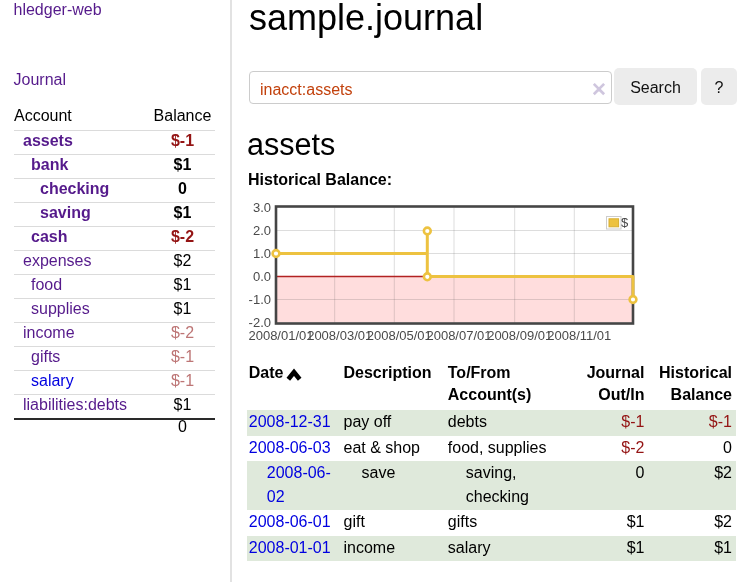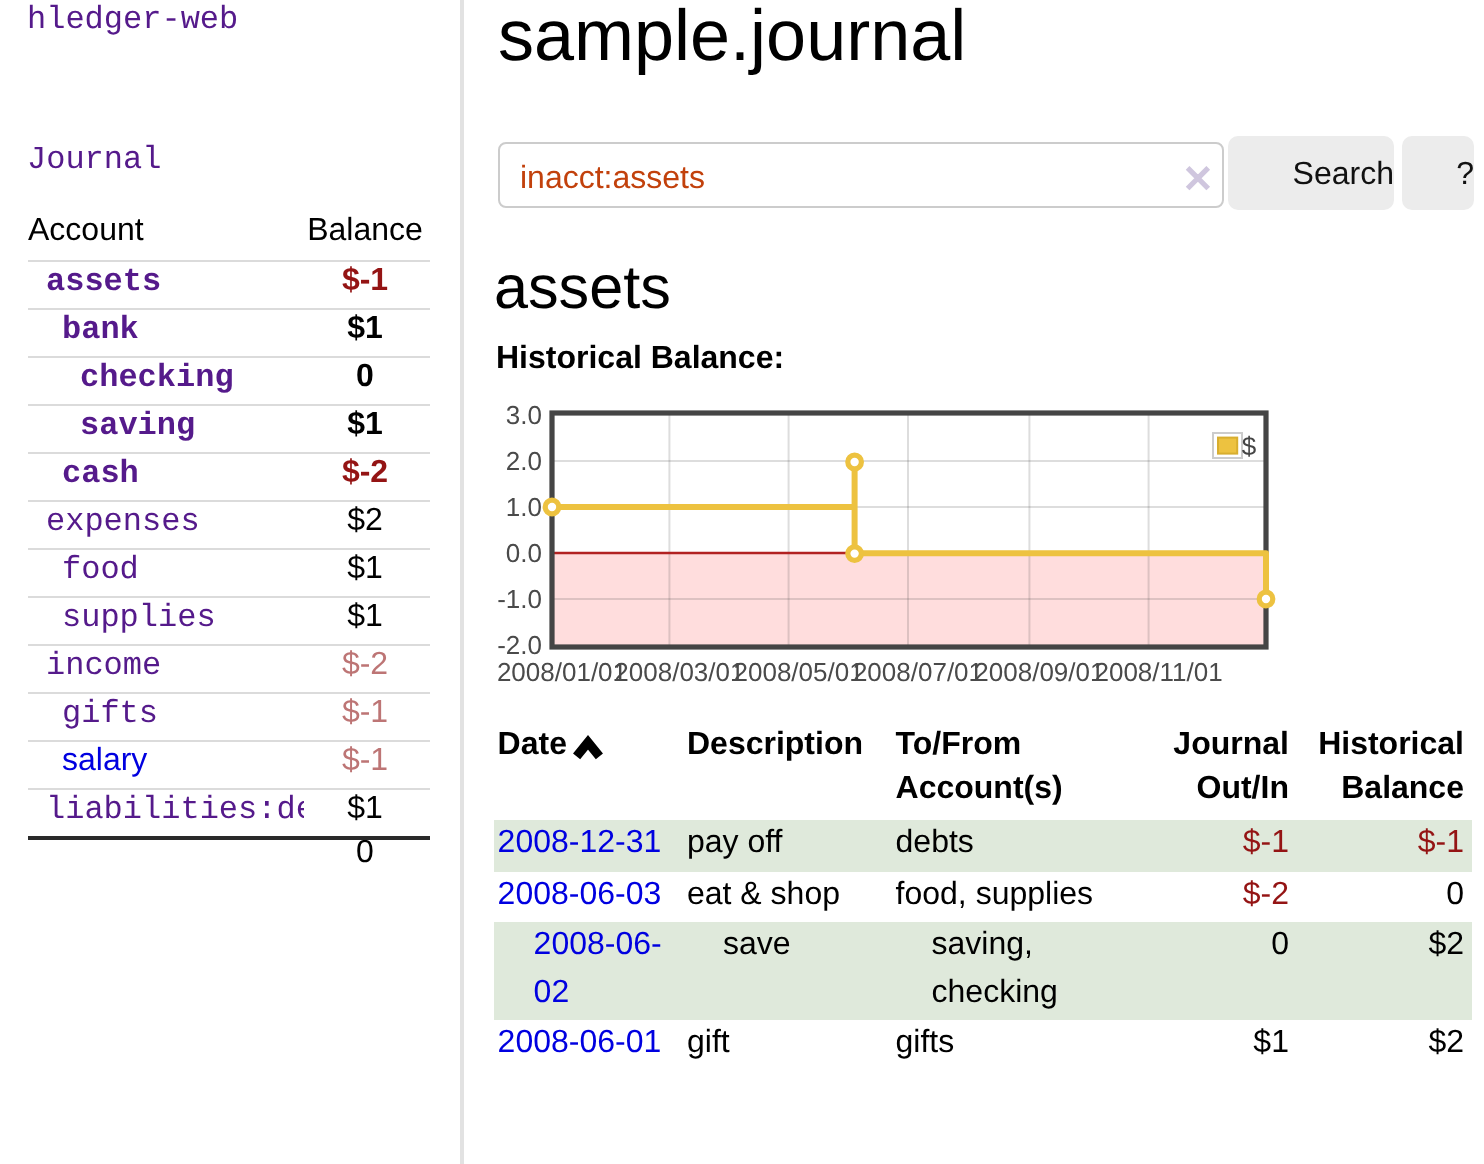--- a/index.html
+++ b/index.html
@@ -1,19 +1,19 @@
 <!DOCTYPE html>
 <html><head>
 <meta charset="utf-8">
 <style>
   * { margin:0; padding:0; box-sizing:border-box; }
   html,body { width:742px; height:582px; background:#fff; overflow:hidden;
     font-family:"Liberation Sans",sans-serif; font-size:16px; color:#000; }
   .abs { position:absolute; }
-  .purple { color:#551a8b;font-family:Liberation Mono, monospace; }
+  .purple { color:#551a8b; }
   .blue { color:#0000e0; }
   .neg { color:#941414; }
   .lneg { color:#bd7575; }
 
   
   table.side { border-collapse:collapse; table-layout:fixed; }
   table.side th { font-weight:normal; text-align:left; padding:0.7px 0 4.3px 0; line-height:20px; }
   table.side th.r, table.side td.r { text-align:center; padding-right:2px; }
   table.side td { border-top:1px solid #dbdbdb; line-height:20px; padding:0 0 3px 0;
     white-space:nowrap; overflow:hidden; }
@@ -24,21 +24,21 @@
 
   
   table.reg { border-collapse:collapse; table-layout:fixed; }
   table.reg th { font-weight:bold; vertical-align:top; text-align:left; line-height:21.5px; padding:0 0 5px 2px; }
   table.reg th.r, table.reg td.r { text-align:right; padding-right:4px; }
   table.reg th.a, table.reg td.a { text-align:right; padding-right:0.5px; }
   table.reg td { vertical-align:top; line-height:23.4px; padding:0 0 2px 2px;margin-left:36px; }
   table.reg tr.g { background:#dfe9db; }
   table.reg tr.x3 td { padding-bottom:2.4px;padding-left:20px; }
 
-  .btn { position:absolute; background:#ececec; border-radius:5px; text-align:right;
+  .btn { position:absolute; background:#ececec; border-radius:5px; text-align:center;
     line-height:40px; height:37px; font-size:16px; color:#111; }
 </style>
 </head>
 <body>
 
 <div class="abs purple" style="left:13.5px; top:1.5px; line-height:16px;">hledger-web</div>
 <div class="abs purple" style="left:13.5px; top:72.3px; line-height:16px;">Journal</div>
 
 <table class="side abs" style="left:14px; top:105.5px; width:201px;">
   <colgroup>
@@ -213,14 +213,21 @@
         <td class="a">0</td>
         <td class="r">$2</td>
       </tr>
   <tr>
         <td><span class="blue">2008-06-01</span></td>
         <td>gift</td>
         <td>gifts</td>
         <td class="a">$1</td>
         <td class="r">$2</td>
       </tr>
+  <tr class="g">
+        <td><span class="blue">2008-01-01</span></td>
+        <td>income</td>
+        <td>salary</td>
+        <td class="a">$1</td>
+        <td class="r">$1</td>
+      </tr>
 </tbody>
   </table>
 
 </body></html>

